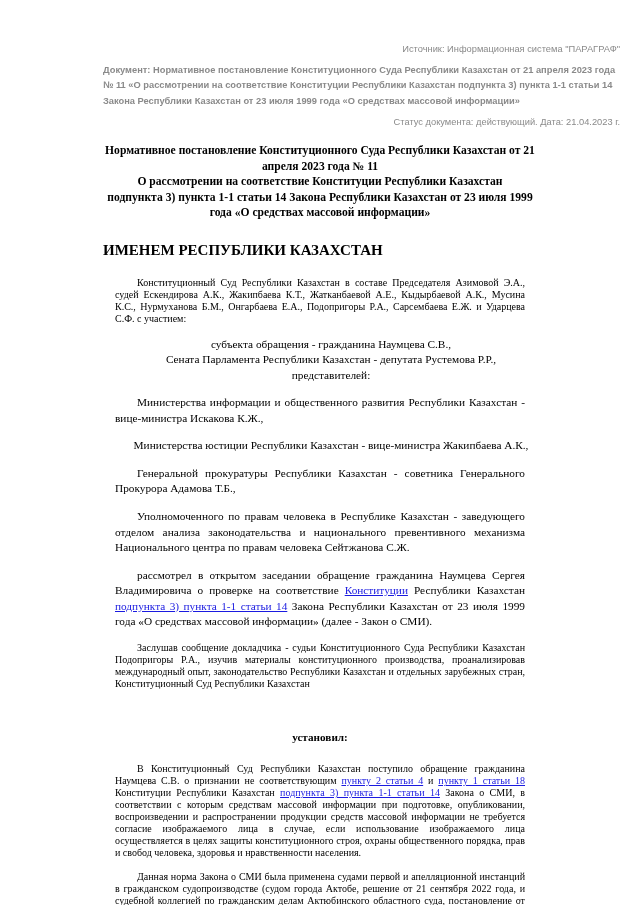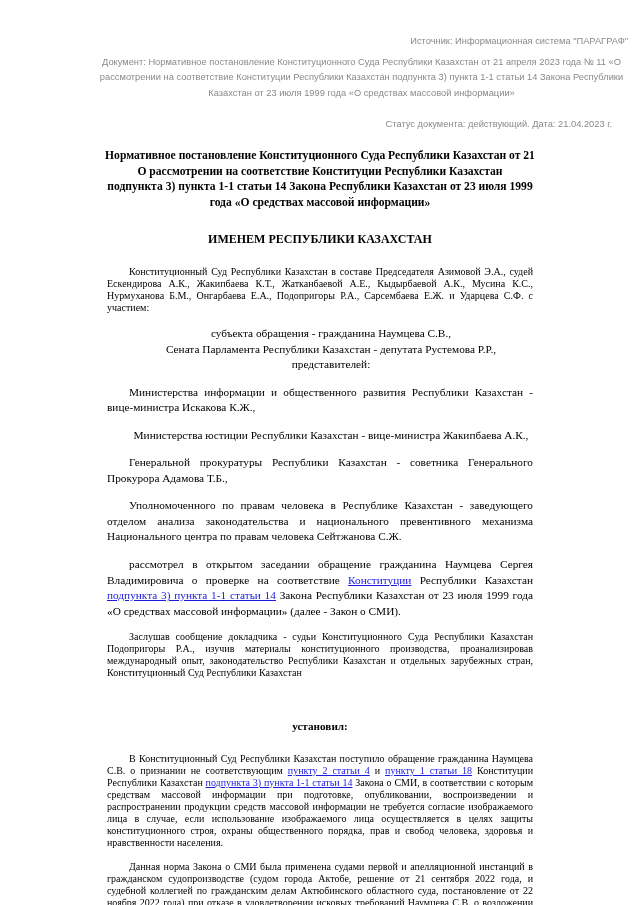--- a/index.html
+++ b/index.html
@@ -14,63 +14,63 @@
     overflow: hidden;
     font-family: "Liberation Serif", "DejaVu Serif", serif;
     color: #000000;
     -webkit-font-smoothing: antialiased;
   }
   .page {
     position: relative;
     width: 640px;
     height: 905px;
     box-sizing: border-box;
-    padding: 0;
+    padding: 8px;
     background: #ffffff;
   }
 
   
   .meta {
     font-family: "Liberation Sans", "DejaVu Sans", sans-serif;
     color: #8a8a8a;
     font-size: 9.3px;
     line-height: 15.2px;
     text-align: right;
     padding: 34px 12px 0 95px;
   }
   .meta .meta-source {
     margin: 0 0 6px 0;
   }
   .meta .meta-document {
     margin: 0 0 6px 0;
-    text-align: center;
+    text-align: left;
+    font-weight: bold;
   }
   .meta .meta-status {
-    margin: 16px;
+    margin: 0;
   }
 
   
   .content {
     padding: 0 95px 0 95px;
     box-sizing: border-box;
   }
 
   .doc-title {
     text-align: center;
     font-weight: bold;
     font-size: 11.6px;
     line-height: 15.6px;
     margin: 13px 0 0 0;
   }
   .doc-title .t-line { display: block; }
 
   .heading-center {
-    text-align: center;
     font-weight: bold;
-    font-size: 12px;
+    font-size: 15px;
     line-height: 15.6px;
     margin: 22px 0 0 0;
   }
 
   .heading-ustanovil {
     text-align: center;
     font-weight: bold;
     font-size: 11.2px;
     line-height: 15.6px;
     margin: 40px 0 0 0;
@@ -113,20 +113,21 @@
   <div class="meta">
     <div class="meta-source">Источник: Информационная система "ПАРАГРАФ"</div>
     <div class="meta-document">Документ: Нормативное постановление Конституционного Суда Республики Казахстан от 21 апреля 2023 года № 11 «О рассмотрении на соответствие Конституции Республики Казахстан подпункта 3) пункта 1-1 статьи 14 Закона Республики Казахстан от 23 июля 1999 года «О средствах массовой информации»</div>
     <div class="meta-status">Статус документа: действующий. Дата: 21.04.2023 г.</div>
   </div>
 
   <div class="content">
 
     <div class="doc-title">
       <span class="t-line">Нормативное постановление Конституционного Суда Республики Казахстан от 21</span>
+      <span class="t-line">апреля 2023 года № 11</span>
       <span class="t-line">О рассмотрении на соответствие Конституции Республики Казахстан</span>
       <span class="t-line">подпункта 3) пункта 1-1 статьи 14 Закона Республики Казахстан от 23 июля 1999</span>
       <span class="t-line">года «О средствах массовой информации»</span>
     </div>
 
     <div class="heading-center">ИМЕНЕМ РЕСПУБЛИКИ КАЗАХСТАН</div>
 
     <p class="para first-of-block">Конституционный Суд Республики Казахстан в составе Председателя Азимовой Э.А., судей Ескендирова А.К., Жакипбаева К.Т., Жатканбаевой А.Е., Кыдырбаевой А.К., Мусина К.С., Нурмуханова Б.М., Онгарбаева Е.А., Подопригоры Р.А., Сарсембаева Е.Ж. и Ударцева С.Ф. с участием:</p>
 
     <p class="listline">субъекта обращения - гражданина Наумцева С.В.,</p>

